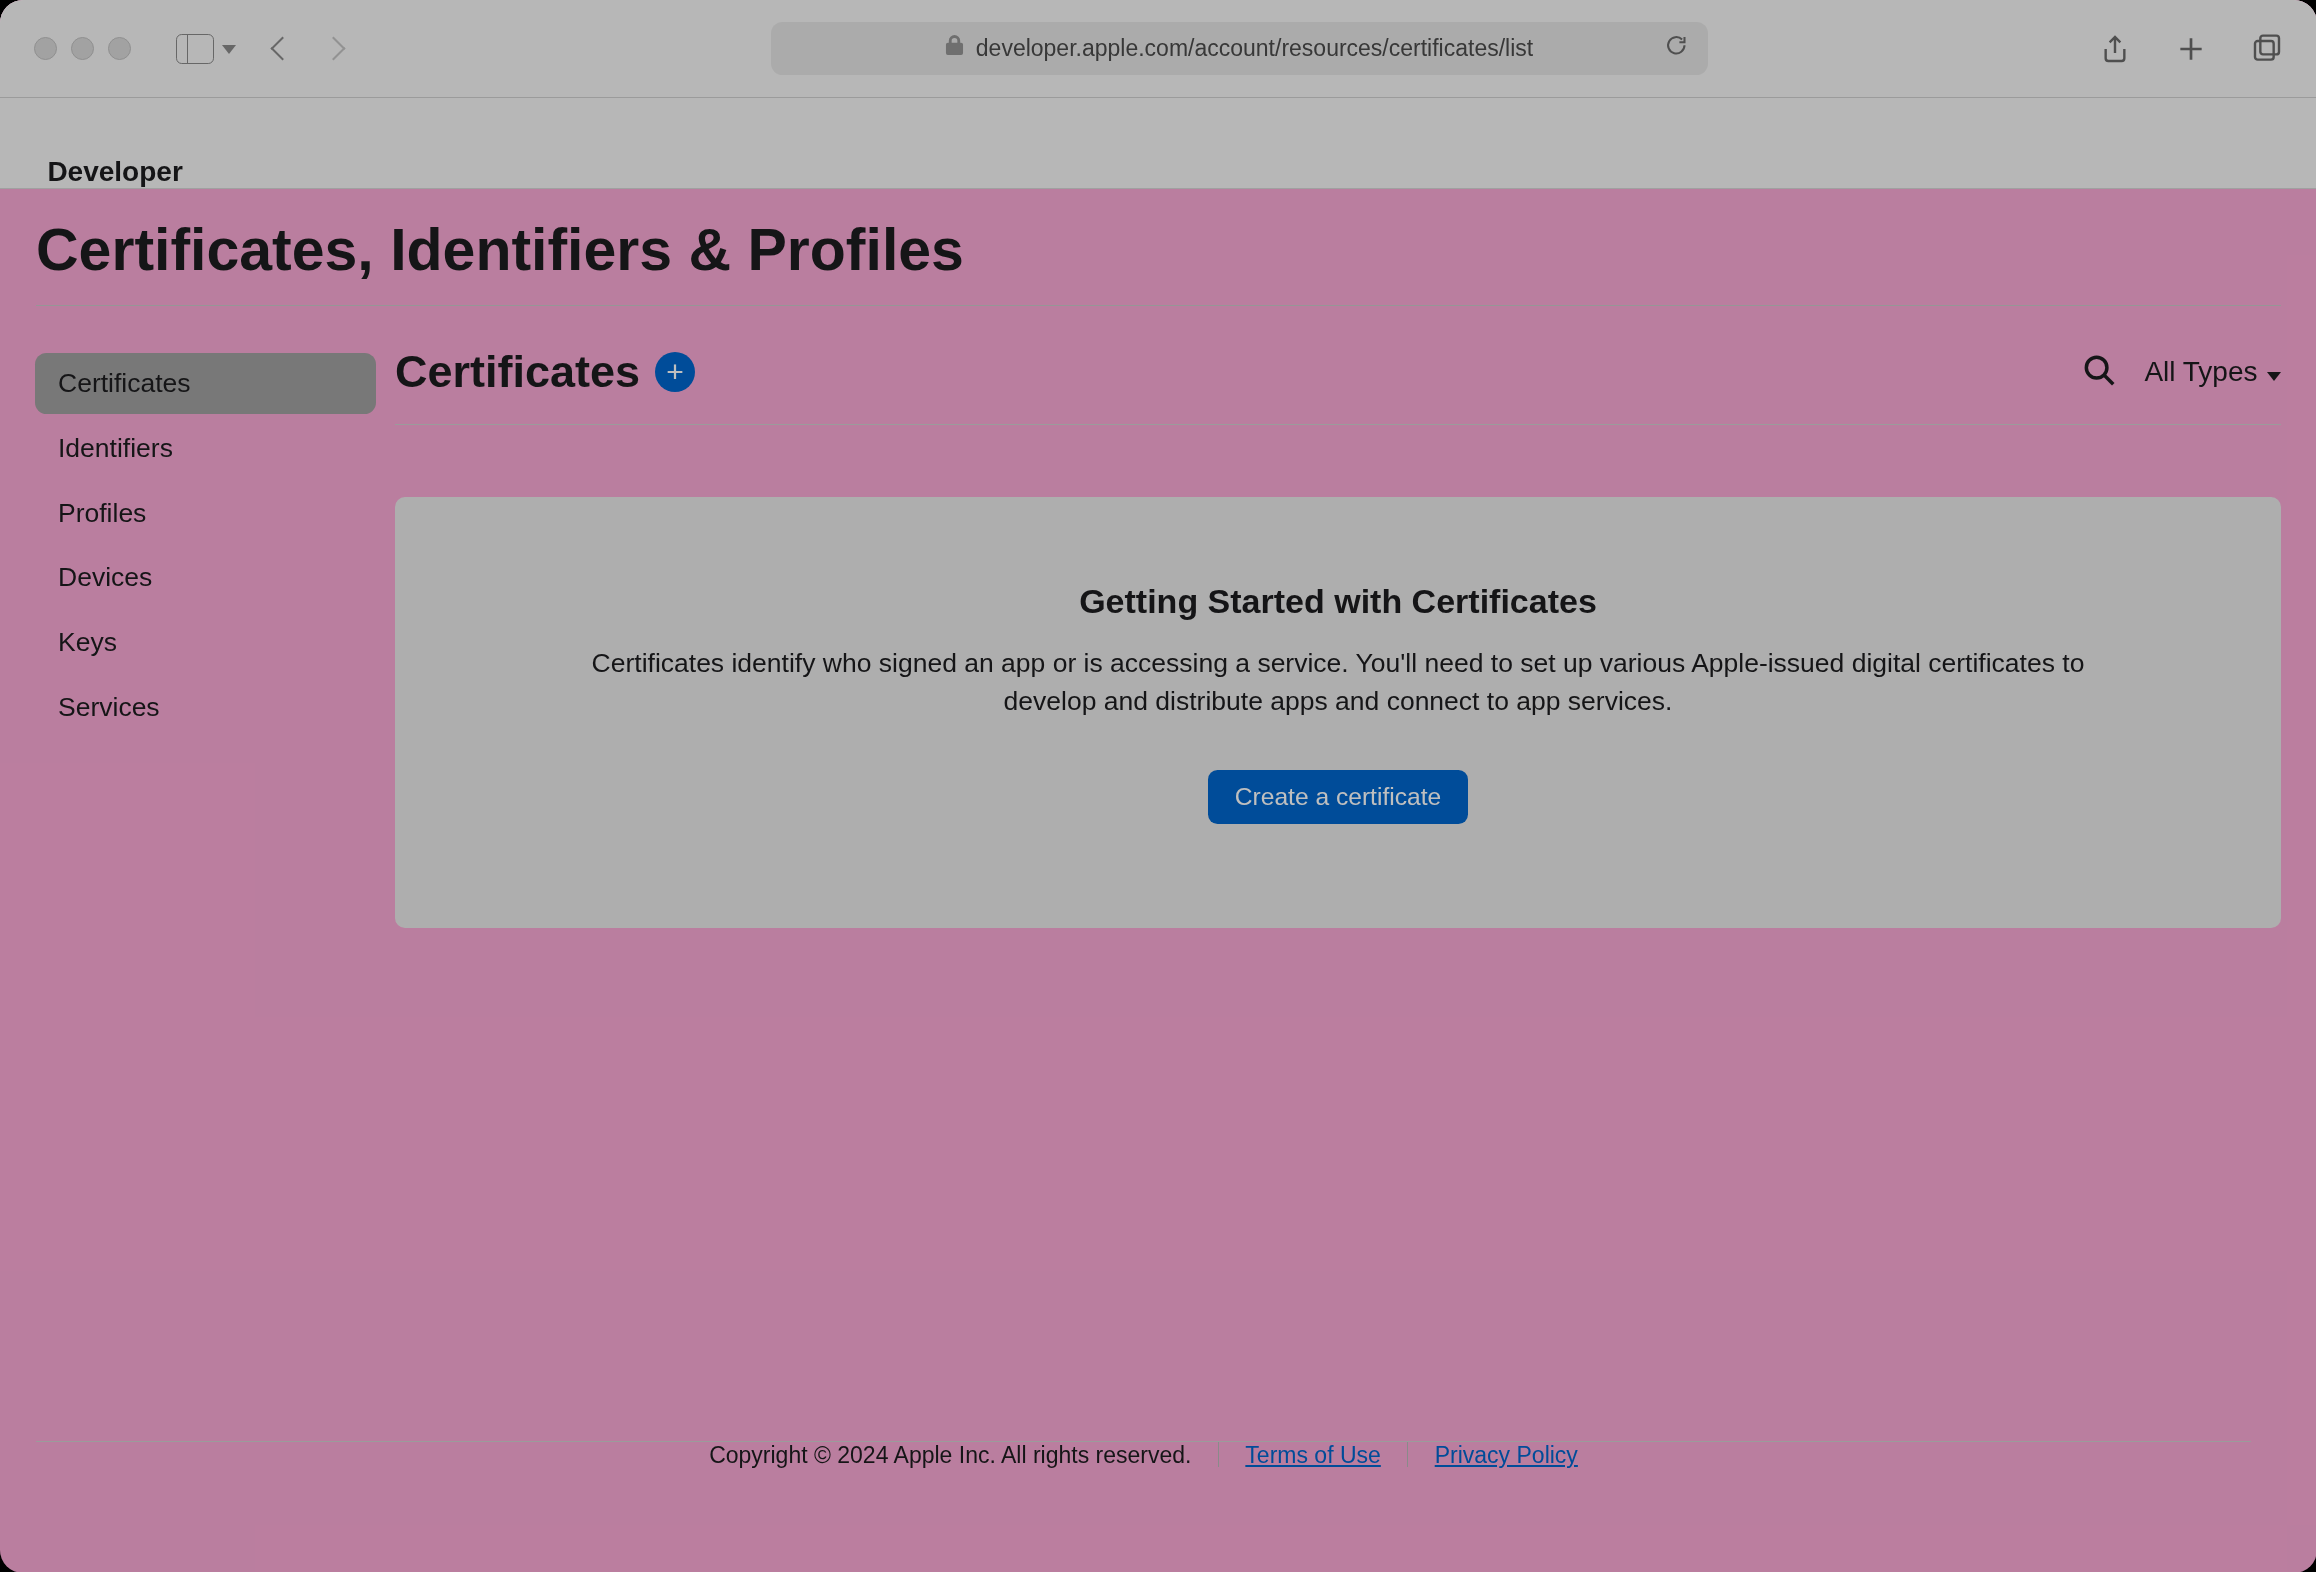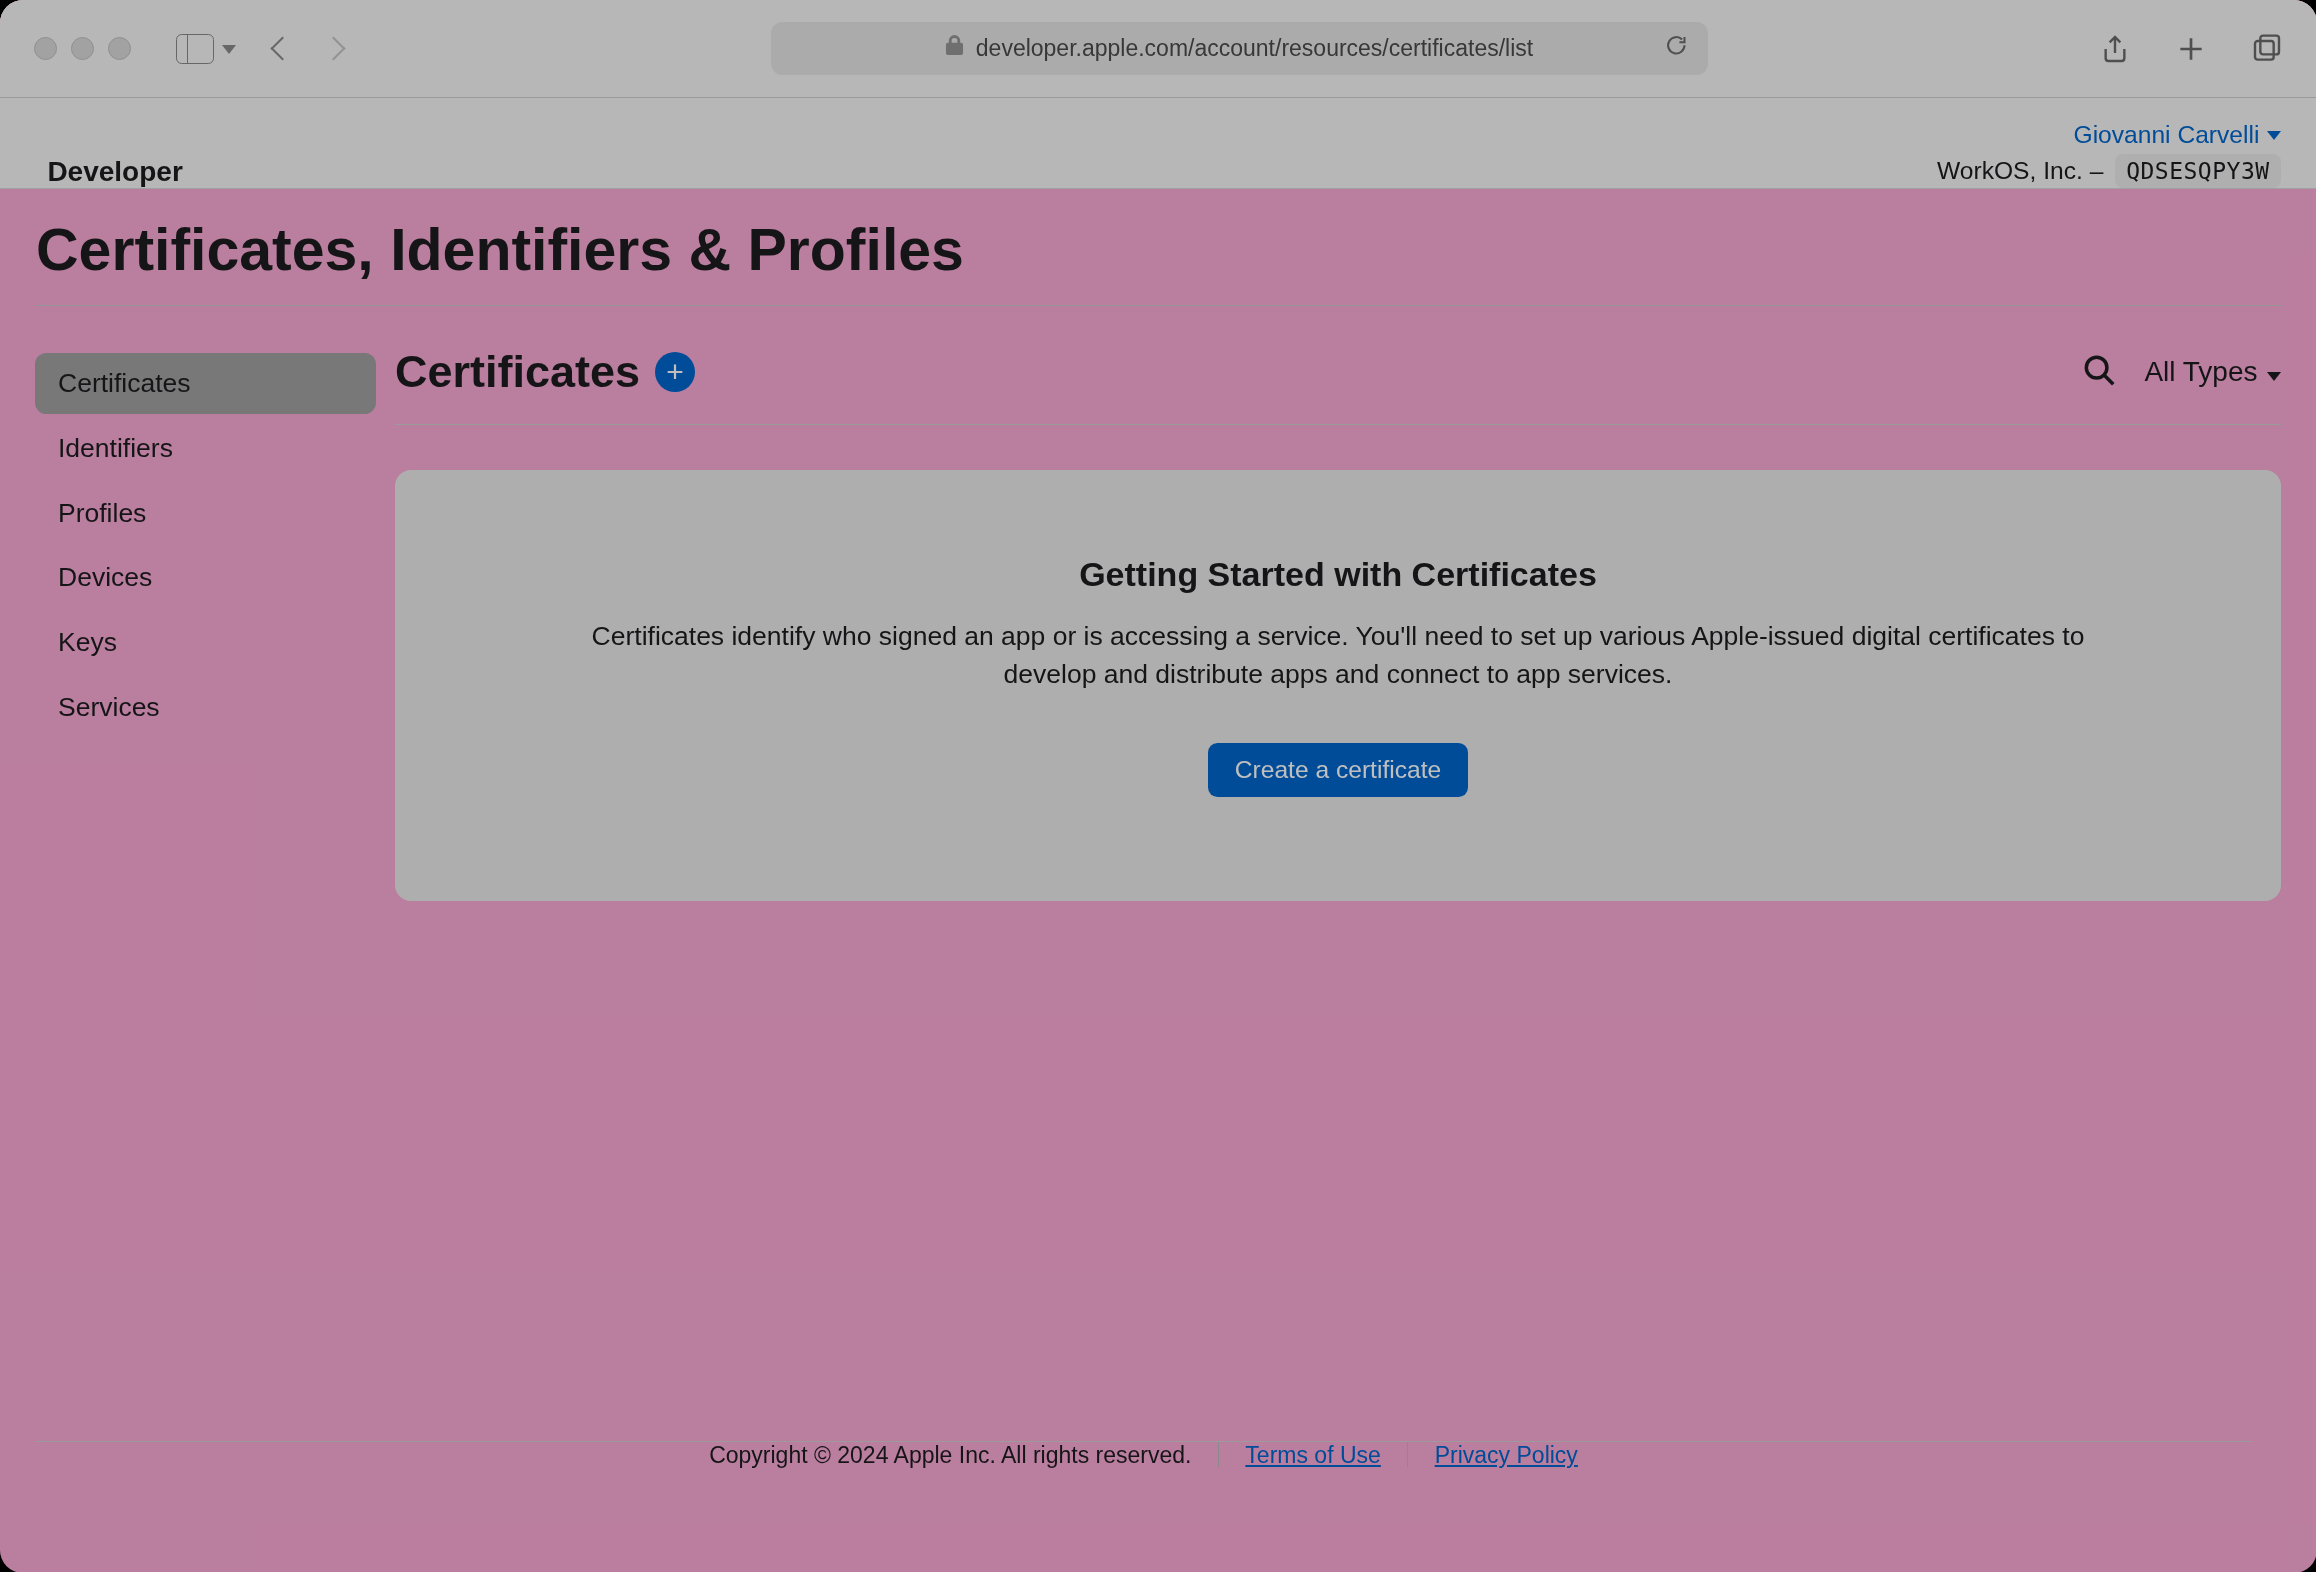--- a/index.html
+++ b/index.html
@@ -125,23 +125,23 @@
     .content-title { font-size: 45px; font-weight: 700; color:#1d1d1f;}
     .add-btn {
       width: 40px; height:40px; border-radius:50%; background:#0066cc; color:#fff;
       display:flex; align-items:center; justify-content:center; font-size:30px; line-height:1;
     }
     .content-tools { display:flex; align-items:center; gap: 26.5px;}
     .search-ico svg { width: 38px; height: 38px; }
     .type-filter { font-size: 28px; color:#1d1d1f; display:flex; align-items:center; gap:9.5px;}
 
     .empty-card {
-      margin-top: 45px;
+      margin-top: 72px;
       background: #e9e9e9;
-      border-radius: 16px;
+      border-radius: 10px;
       padding: 85px 151px 104px 151px;
       text-align: center;
     }
     .empty-title { font-size: 34px; font-weight: 700; color:#1d1d1f; margin-bottom: 23px;}
     .empty-desc { font-size: 26.5px; color:#1d1d1f; line-height: 1.45; margin-bottom: 49px;}
     .cta {
       display:inline-block;
       background:#0066cc;
       color:#fff;
       font-size: 24.6px;
@@ -226,30 +226,20 @@
               <rect x="7" y="2" width="14" height="14" rx="2" fill="none" stroke="#6a6a6a" stroke-width="1.8"></rect>
             </svg>
       </span>
     </div>
   </div>
 
   <div class="dev-header">
     <div class="dev-logo">
       <span class="apple-glyph"></span>
       <span class="dev-logo-text">Developer</span>
-    </div>
-    <div class="account-block">
-      <div class="account-name">
-        <span>Giovanni Carvelli</span>
-        <span class="caret"><span class="caret-down"></span></span>
-      </div>
-      <div class="org-line">
-        <span>WorkOS, Inc. –</span>
-        <span class="team-id">QDSESQPY3W</span>
-      </div>
     </div>
   </div>
 
   <div class="page-title-wrap">
     <h1 class="page-title">Certificates, Identifiers &amp; Profiles</h1>
   </div>
 
   <div class="main-area">
     <nav class="side-nav">
       <a href="#" class="active">Certificates</a>

